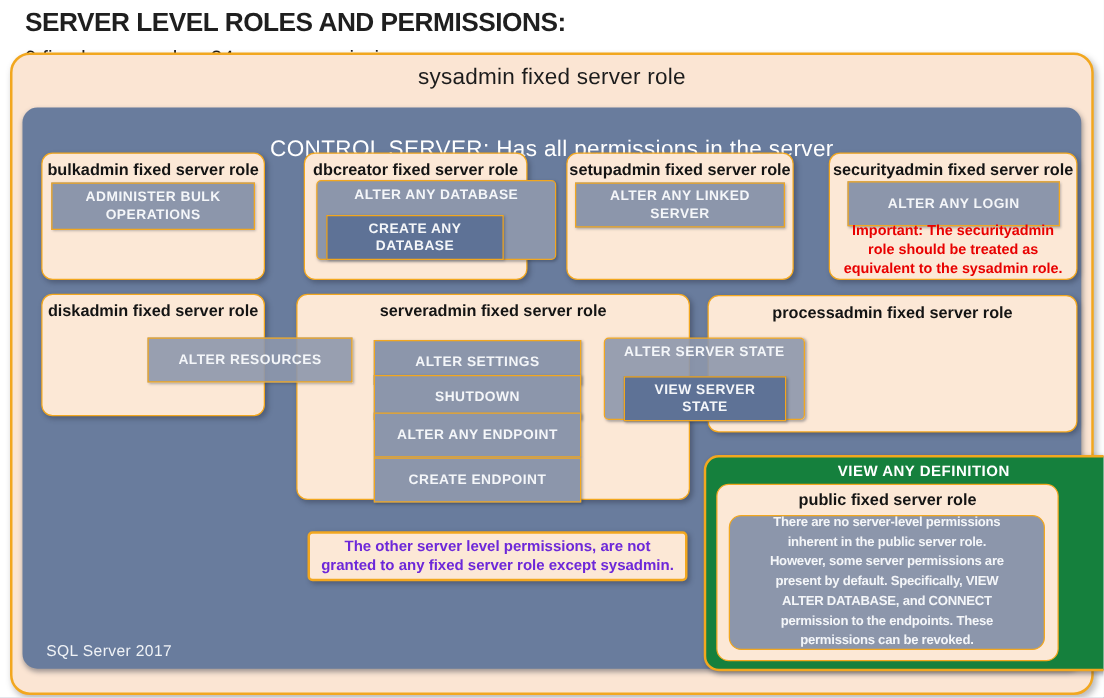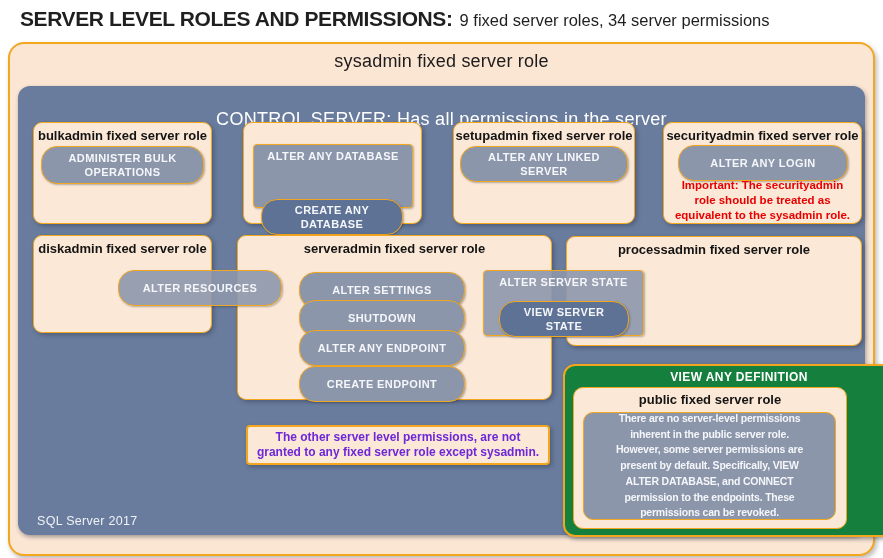--- a/index.html
+++ b/index.html
@@ -3,21 +3,21 @@
 <meta charset="utf-8">
 <style>
   html,body { margin:0; padding:0; background:#ffffff; }
   #canvas {
     position:relative; width:883px; height:558px; overflow:hidden;
     background:#ffffff;
     font-family:"Liberation Sans","DejaVu Sans",sans-serif;
     -webkit-font-smoothing:antialiased;
   }
   
-  .page-title { position:absolute; left:20px; top:7px; display:flex; align-items:baseline; gap:7px; white-space:nowrap; }
+  .page-title { position:absolute; left:20px; top:7px; display:flex; align-items:baseline; gap:7px; white-space:nowrap;flex-direction:column; }
   .page-title .main { font-size:21px; font-weight:700; letter-spacing:-0.4px; color:#1f1f1f; }
   .page-title .sub  { font-size:16.5px; font-weight:400; color:#1f1f1f; }
 
   
   .sysadmin-box {
     position:absolute; left:8px; top:42px; width:863px; height:510px;
     background:#FBE5D3; border:2px solid #F2A71F; border-radius:16px;
     box-shadow:2px 3px 5px rgba(60,60,60,0.35);
   }
   .sysadmin-label {
@@ -42,21 +42,21 @@
     position:absolute; background:#FCE8D6; border:1.5px solid #F2A71F; border-radius:9px;
     box-shadow:2px 2px 4px rgba(40,48,66,0.40); z-index:1;
   }
   .role-title {
     position:absolute; left:0; top:5px; width:100%; text-align:center;
     font-weight:700; font-size:13px; color:#141414;
   }
 
   
   .perm-badge {
-    position:absolute; background:#8C96AB; border:1.5px solid #F2A71F; border-radius:16px;
+    position:absolute; background:#8C96AB; border:1.5px solid #F2A71F; border-radius:0;
     color:#F4F6F9; font-weight:700; font-size:11px; letter-spacing:0.4px;
     display:flex; align-items:center; justify-content:center; text-align:center;
     line-height:1.3; padding:17px 4px; box-sizing:border-box;
     box-shadow:1px 1px 2px rgba(40,48,66,0.35);
   }
   .perm-badge.dark { background:#5E7296; }
   .perm-badge.straddle { background:rgba(141,151,172,0.90); z-index:3; }
 
   
   .nest-badge {
@@ -125,23 +125,24 @@
 
   <div class="control-box"></div>
   <div class="control-label">CONTROL SERVER: Has all permissions in the server</div>
 
   <div class="role-box" style="left:33px; top:122px; width:177px; height:100px;">
     <div class="role-title">bulkadmin fixed server role</div>
     <div class="perm-badge" style="left:7px; top:23px; width:163px; height:38px;">ADMINISTER BULK OPERATIONS</div>
   </div>
 
   <div class="role-box" style="left:243px; top:122px; width:177px; height:100px;">
-    <div class="nest-badge" style="left:9px; top:21px; width:160px; height:64px;">
+    <div class="role-title">dbcreator fixed server role</div>
+    <div class="nest-badge" style="left:9px; top:21px; width:192px; height:64px;">
       <div class="nest-label">ALTER ANY DATABASE</div>
-      <div class="perm-badge dark" style="left:7px; top:27px; width:142px; height:28px;margin-top:27px;">CREATE ANY DATABASE</div>
+      <div class="perm-badge dark" style="left:7px; top:27px; width:142px; height:28px;">CREATE ANY DATABASE</div>
     </div>
   </div>
 
   <div class="role-box" style="left:453px; top:122px; width:180px; height:100px;">
     <div class="role-title">setupadmin fixed server role</div>
     <div class="perm-badge" style="left:6px; top:23px; width:168px; height:26px;">ALTER ANY LINKED SERVER</div>
   </div>
 
   <div class="role-box" style="left:663px; top:122px; width:197px; height:100px;">
     <div class="role-title">securityadmin fixed server role</div>

